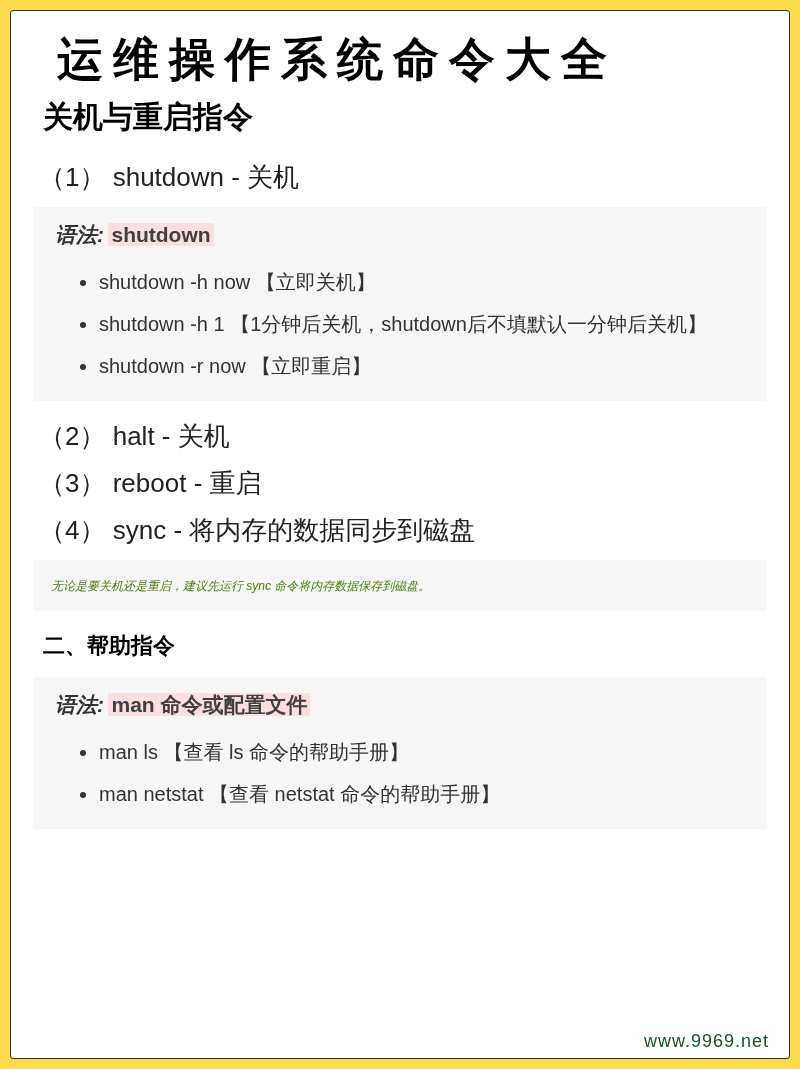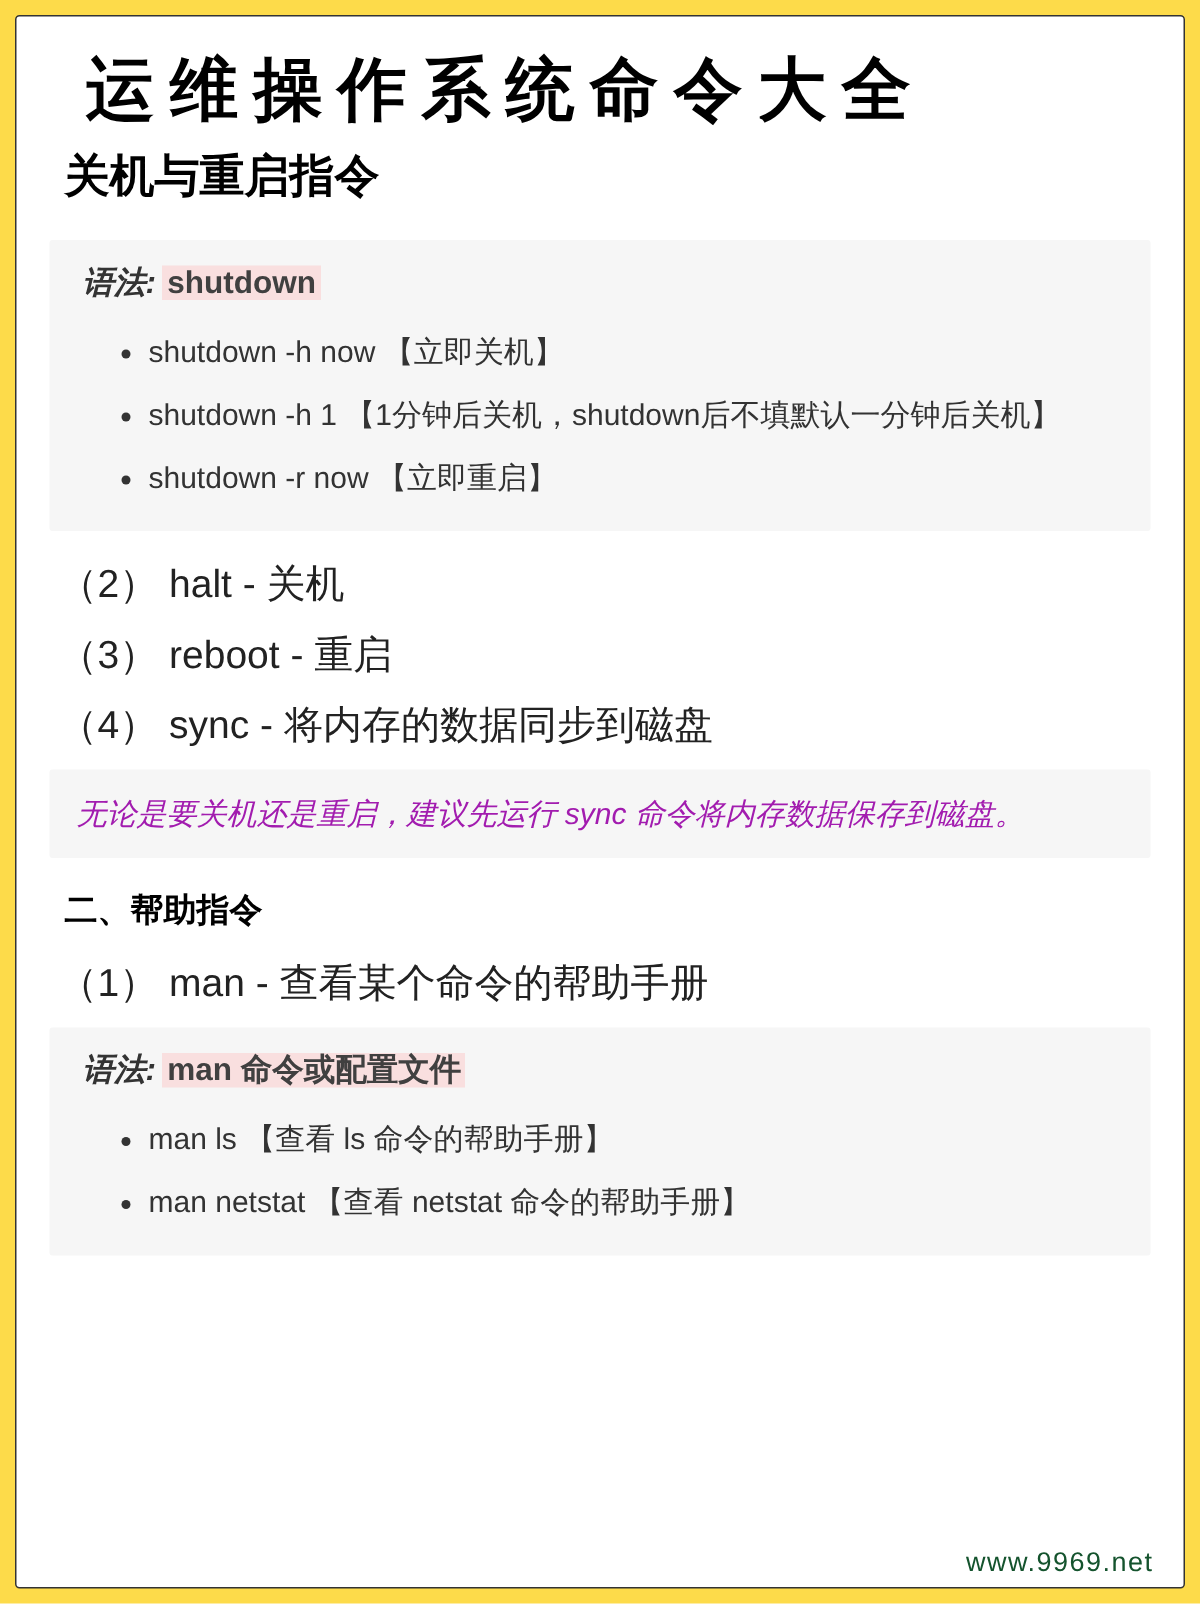--- a/index.html
+++ b/index.html
@@ -79,23 +79,23 @@
       color: #333;
       line-height: 2.1;
     }
     .note-block {
       background: #f6f6f6;
       padding: 16px 18px;
       margin: 8px -6px 20px -6px;
       border-radius: 2px;
     }
     .note-text {
-      color: #a21caf;
+      color: #4d7c0f;
       font-style: italic;
-      font-size: 20px;
+      font-size: 12px;
       text-align: center;
     }
     .section-title {
       font-size: 22px;
       font-weight: 700;
       color: #000;
       margin: 6px 0 16px 0;
       padding-left: 4px;
     }
     .watermark {
@@ -109,20 +109,24 @@
   </style>
 </head>
 <body>
 
 <div class="page">
 
   <h1 class="main-title">运维操作系统命令大全</h1>
 
   <h2 class="subtitle">关机与重启指令</h2>
 
+  <div class="cmd-line">
+    <span class="cmd-num">（1）</span>
+    <span>shutdown - 关机</span>
+  </div>
 
   <div class="code-block">
     <div class="syntax-row">
       <span class="syntax-label">语法:</span>
       <span class="syntax-cmd">shutdown</span>
     </div>
     <ul class="bullet-list">
       <li>shutdown -h now 【立即关机】</li>
       <li>shutdown -h 1 【1分钟后关机，shutdown后不填默认一分钟后关机】</li>
       <li>shutdown -r now 【立即重启】</li>
@@ -143,24 +147,20 @@
     <span class="cmd-num">（4）</span>
     <span>sync - 将内存的数据同步到磁盘</span>
   </div>
 
   <div class="note-block">
     <span class="note-text">无论是要关机还是重启，建议先运行 sync 命令将内存数据保存到磁盘。</span>
   </div>
 
   <h2 class="section-title">二、帮助指令</h2>
 
-  <div class="cmd-line">
-    <span class="cmd-num">（1）</span>
-    <span>man - 查看某个命令的帮助手册</span>
-  </div>
 
   <div class="code-block">
     <div class="syntax-row">
       <span class="syntax-label">语法:</span>
       <span class="syntax-cmd">man 命令或配置文件</span>
     </div>
     <ul class="bullet-list">
       <li>man ls 【查看 ls 命令的帮助手册】</li>
       <li>man netstat 【查看 netstat 命令的帮助手册】</li>
     </ul>

